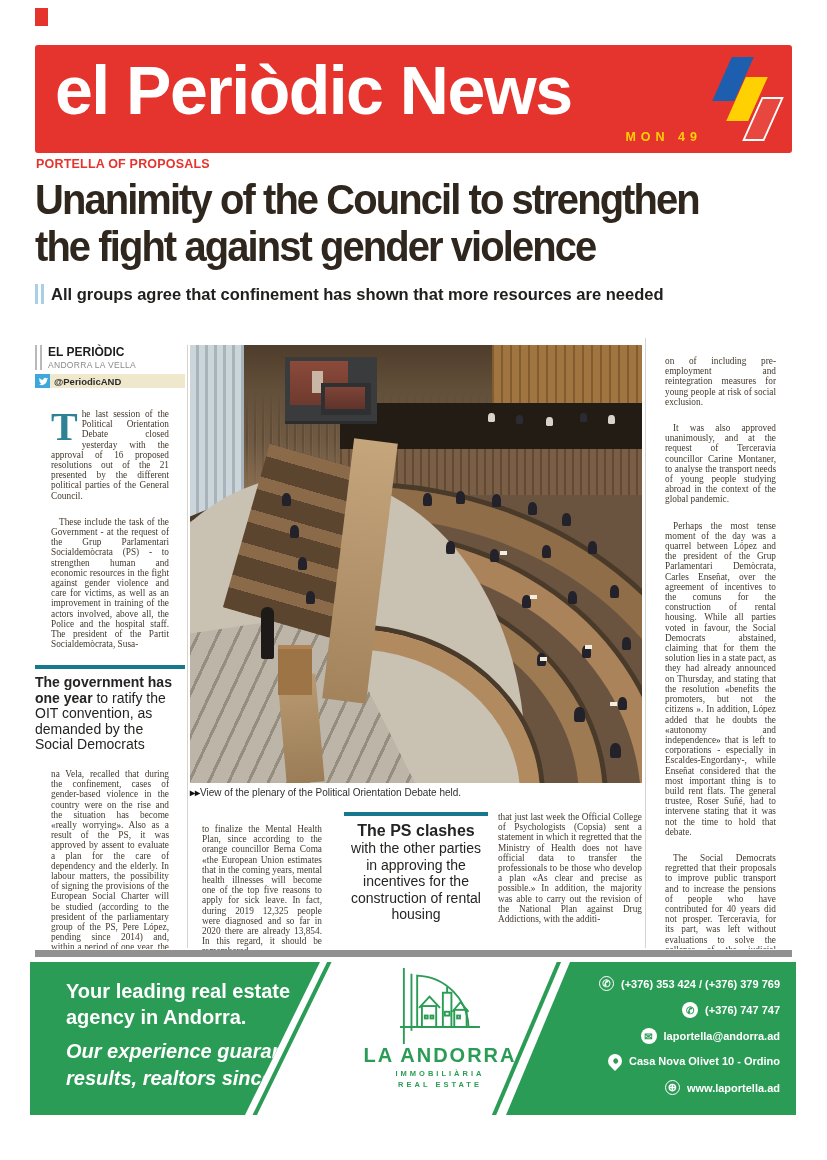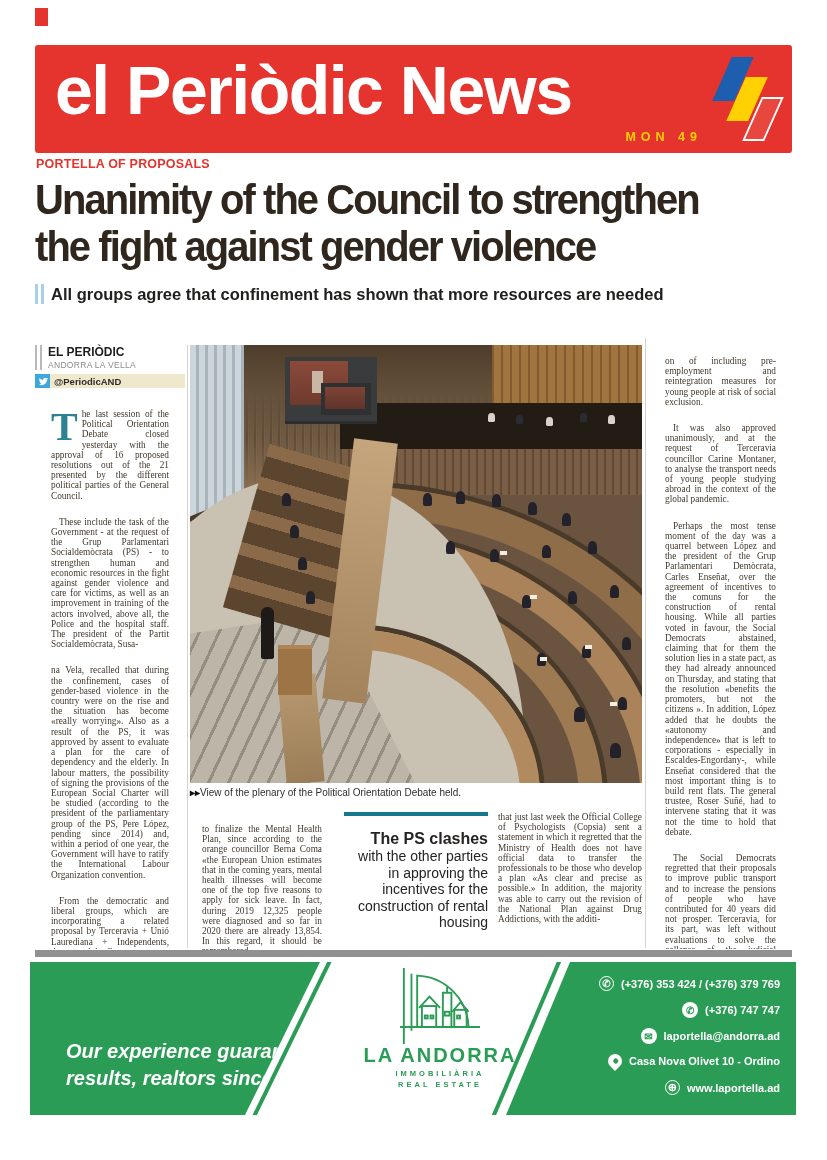--- a/index.html
+++ b/index.html
@@ -45,22 +45,22 @@
   .col4{left:649px;top:340px;width:143px;height:609px;}
   .subcols{position:absolute;left:190px;top:812px;width:452px;display:flex;gap:10px;}
   .subcol{width:146px;height:138px;overflow:hidden;text-align:justify;font-size:9.3px;line-height:10.2px;}
   .dropcap{float:left;font-size:40px;line-height:33px;font-weight:bold;color:#2e8295;margin:1px 4px 0 0;
            font-family:"Liberation Serif",serif;}
   
   .pullquote{font-family:"Liberation Sans",sans-serif;margin:9px 0 9px 0;border-top:4px solid #16788c;
              padding-top:6px;text-align:left;}
   .pq-bold{font-weight:bold;font-size:14px;line-height:15.5px;color:#262422;}
   .pq-rest{font-weight:normal;font-size:14px;line-height:15.5px;color:#262422;}
-  .psbox{border-top:4px solid #16788c;border-bottom:1px solid #b5b2ad;padding-top:14px;height:129px;
-         font-family:"Liberation Sans",sans-serif;text-align:right;}
+  .psbox{border-top:4px solid #16788c;border-bottom:1px solid #b5b2ad;padding-top:6px;height:129px;
+         font-family:"Liberation Sans",sans-serif;text-align:center;}
   
   .credit{position:absolute;left:190px;top:332px;width:452px;text-align:right;font-size:8px;color:#8a8a8a;}
   .photo{position:absolute;left:190px;top:345px;width:452px;height:438px;overflow:hidden;background:#6f5a43;}
   .ph{position:absolute;}
   .ph-wall{left:0;top:0;right:0;height:210px;
     background:linear-gradient(180deg,#4e3d2b 0%,#63503a 22%,#75604768 45%,#8a6f52 70%),
     repeating-linear-gradient(90deg,rgba(35,22,10,.38) 0 2px,rgba(255,255,255,.05) 2px 3px,rgba(0,0,0,0) 3px 8px);
     background-color:#6b5540;}
   .ph-panel-right{right:0;top:0;width:150px;height:160px;background-color:#a1753f;
     background-image:repeating-linear-gradient(90deg,rgba(60,35,10,.3) 0 2px,rgba(0,0,0,0) 2px 9px);}
@@ -171,20 +171,23 @@
             <path fill="#fff" d="M23 5c-.8.4-1.7.6-2.6.8a4.5 4.5 0 0 0-7.7 4A12.8 12.8 0 0 1 3.4 5a4.5 4.5 0 0 0 1.4 6 4.4 4.4 0 0 1-2-.5 4.5 4.5 0 0 0 3.6 4.4c-.6.2-1.3.2-2 .1a4.5 4.5 0 0 0 4.2 3.1A9 9 0 0 1 2 20a12.7 12.7 0 0 0 6.9 2c8.3 0 12.8-6.9 12.8-12.8v-.6c.9-.6 1.6-1.4 2.3-2.3z"></path>
           </svg>
       </span>
       <span class="twitter-handle">@PeriodicAND</span>
     </div>
   </div>
 
   <div class="col col1 serif">
     <p><span class="dropcap">T</span><span>he last session of the Political Orientation Debate closed yesterday with the approval of 16 proposed resolutions out of the 21 presented by the different political parties of the General Council.</span></p>
     <p class="ind">These include the task of the Government - at the request of the Grup Parlamentari Socialdemòcrata (PS) - to strengthen human and economic resources in the fight against gender violence and care for victims, as well as an improvement in training of the actors involved, above all, the Police and the hospital staff. The president of the Partit Socialdemòcrata, Susa-</p>
+    <div class="pullquote">
+      <span class="pq-bold">The government has one year</span><span class="pq-rest"> to ratify the OIT convention, as demanded by the Social Democrats</span>
+    </div>
     <p>na Vela, recalled that during the confinement, cases of gender-based violence in the country were on the rise and the situation has become «really worrying». Also as a result of the PS, it was approved by assent to evaluate a plan for the care of dependency and the elderly. In labour matters, the possibility of signing the provisions of the European Social Charter will be studied (according to the president of the parliamentary group of the PS, Pere López, pending since 2014) and, within a period of one year, the Government will have to ratify the International Labour Organization convention.</p>
     <p class="ind">From the democratic and liberal groups, which are incorporating a related proposal by Terceravia + Unió Laurediana + Independents, they urged the Government</p>
   </div>
 
 
   <div class="photo">
     <div class="ph ph-wall"></div>
     <div class="ph ph-panel-right"></div>
     <div class="ph ph-window"></div>
     <div class="ph ph-band">
@@ -269,20 +272,21 @@
     <p class="ind">Perhaps the most tense moment of the day was a quarrel between López and the president of the Grup Parlamentari Demòcrata, Carles Enseñat, over the agreement of incentives to the comuns for the construction of rental housing. While all parties voted in favour, the Social Democrats abstained, claiming that for them the solution lies in a state pact, as they had already announced on Thursday, and stating that the resolution «benefits the promoters, but not the citizens ». In addition, López added that he doubts the «autonomy and independence» that is left to corporations - especially in Escaldes-Engordany-, while Enseñat considered that the most important thing is to build rent flats. The general trustee, Roser Suñé, had to intervene stating that it was not the time to hold that debate.</p>
     <p class="ind">The Social Democrats regretted that their proposals to improve public transport and to increase the pensions of people who have contributed for 40 years did not prosper. Terceravia, for its part, was left without evaluations to solve the collapse of the judicial system, without a program for the elderly to remain mentally and physically active and without a study to detect the shortcomings of the referring doctor. ■</p>
   </div>
 
   <div class="vrule vrule1"></div>
   <div class="vrule vrule2"></div>
   <div class="graybar"></div>
 
   <div class="ad">
     <div class="ad-left">
+      <div class="ad-title">Your leading real estate agency in Andorra.</div>
       <div class="ad-tagline">Our experience guarantees results, realtors since 1988.</div>
     </div>
     <div class="ad-stripe ad-stripeL"></div>
     <div class="ad-logo">
       <svg width="96" height="78" viewBox="0 0 100 82">
         <g fill="none" stroke="#2a9c55" stroke-width="2">
           <line x1="12" y1="0" x2="12" y2="80"></line>
           <line x1="20" y1="6" x2="20" y2="66"></line>
           <path d="M26 62 H80 A56 56 0 0 0 26 8 Z"></path>
           <line x1="8" y1="62" x2="92" y2="62"></line>

